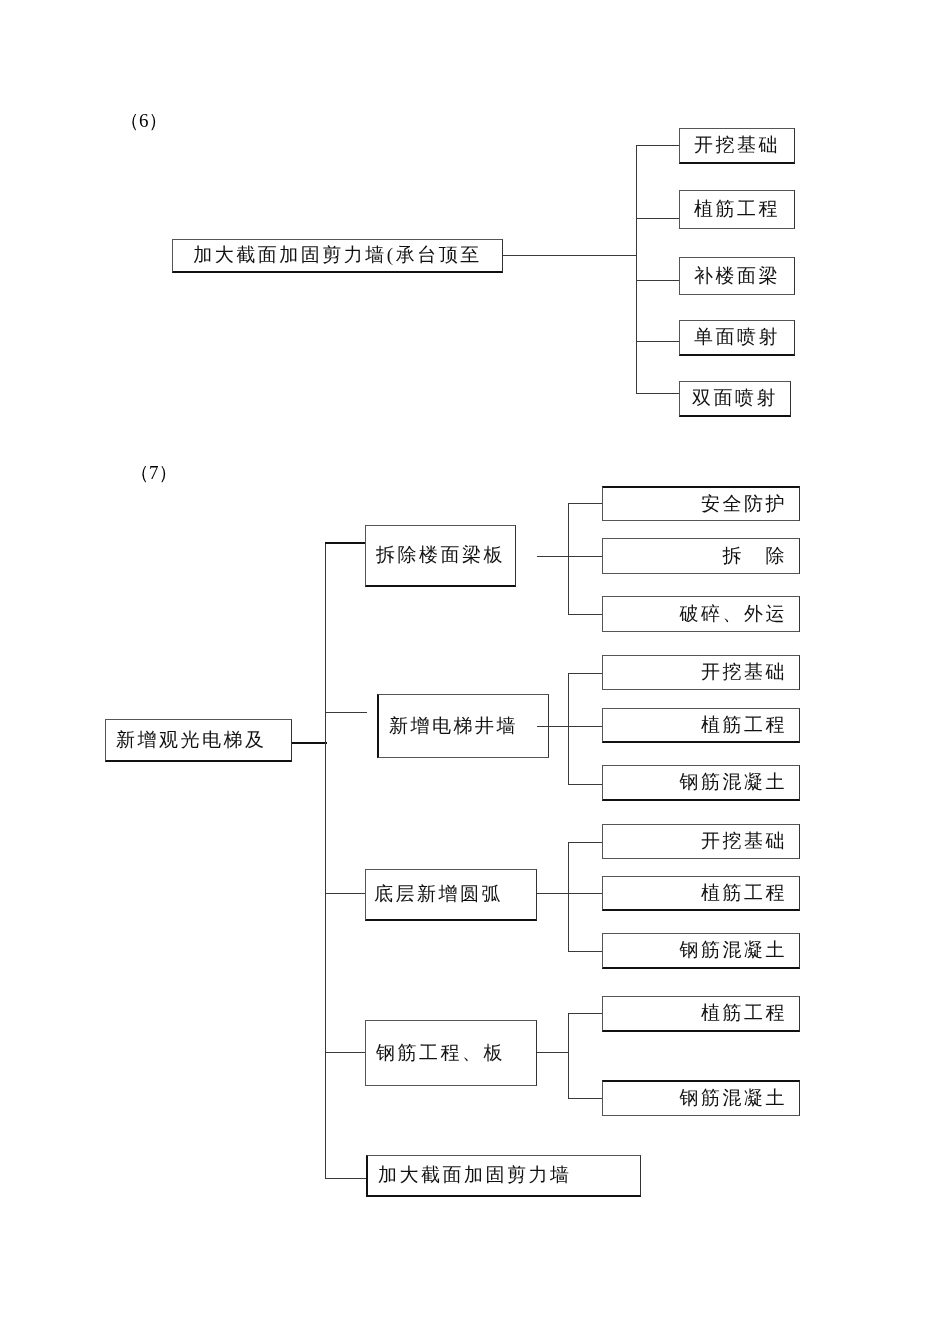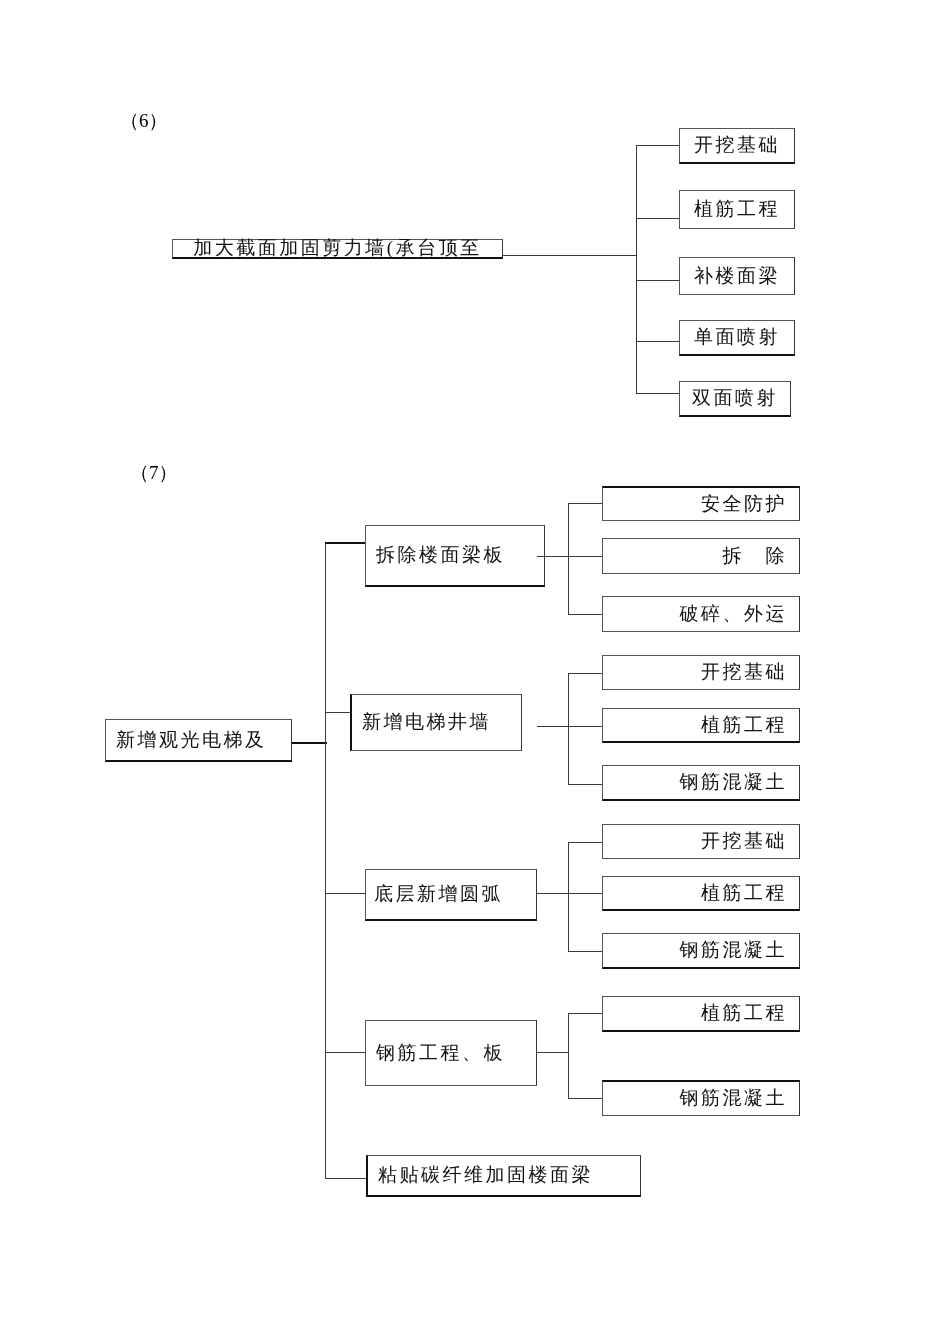--- a/index.html
+++ b/index.html
@@ -61,21 +61,21 @@
   .vline { width: 1px; }
   .hline.thick { height: 2px; background:#111; }
 </style>
 </head>
 <body>
 
 <div id="page">
 
   <div class="section-label" style="left:120px; top:108px;">（6）</div>
 
-  <div class="node center heavy-bottom" style="left:172px; top:239px; width:331px; height:20px;">加大截面加固剪力墙(承台顶至</div>
+  <div class="node center heavy-bottom" style="left:172px; top:239px; width:331px; height:34px;">加大截面加固剪力墙(承台顶至</div>
 
   <div class="hline" style="left:503px; top:255px; width:134px;"></div>
 
   <div class="vline" style="left:636px; top:145px; height:248px;"></div>
 
   <div class="hline" style="left:636px; top:145px; width:44px;"></div>
   <div class="hline" style="left:636px; top:218px; width:44px;"></div>
   <div class="hline" style="left:636px; top:280px; width:44px;"></div>
   <div class="hline" style="left:636px; top:341px; width:44px;"></div>
   <div class="hline" style="left:636px; top:393px; width:44px;"></div>
@@ -93,25 +93,25 @@
   <div class="hline thick" style="left:292px; top:742px; width:35px;"></div>
 
   <div class="vline" style="left:325px; top:542px; height:637px;"></div>
 
   <div class="hline thick" style="left:325px; top:542px; width:42px;"></div>
   <div class="hline" style="left:325px; top:712px; width:42px;"></div>
   <div class="hline" style="left:325px; top:893px; width:42px;"></div>
   <div class="hline" style="left:325px; top:1052px; width:42px;"></div>
   <div class="hline" style="left:325px; top:1178px; width:42px;"></div>
 
-  <div class="node leftpad heavy-bottom" style="left:365px; top:525px; width:180px; height:62px;font-family:Liberation Serif, serif;">拆除楼面梁板</div>
-  <div class="node leftpad heavy-left" style="left:350px; top:694px; width:172px; height:57px;text-align:center;">新增电梯井墙</div>
+  <div class="node leftpad heavy-bottom" style="left:365px; top:525px; width:151px; height:62px;font-family:Liberation Serif, serif;">拆除楼面梁板</div>
+  <div class="node leftpad heavy-left" style="left:377px; top:694px; width:172px; height:64px;text-align:center;">新增电梯井墙</div>
   <div class="node leftpad heavy-bottom" style="left:365px; top:869px; width:172px; height:52px;padding-left:8px;">底层新增圆弧</div>
   <div class="node leftpad" style="left:365px; top:1020px; width:172px; height:66px;">钢筋工程、板</div>
-  <div class="node leftpad heavy-bottom heavy-left" style="left:366px; top:1155px; width:275px; height:42px;">粘贴碳纤维加固楼面梁</div>
+  <div class="node leftpad heavy-bottom heavy-left" style="left:366px; top:1155px; width:275px; height:42px;">加大截面加固剪力墙</div>
 
   <div class="hline" style="left:537px; top:556px; width:32px;"></div>
   <div class="vline" style="left:568px; top:503px; height:112px;"></div>
   <div class="hline" style="left:568px; top:503px; width:35px;"></div>
   <div class="hline" style="left:568px; top:556px; width:35px;"></div>
   <div class="hline" style="left:568px; top:614px; width:35px;"></div>
 
   <div class="node right heavy-top" style="left:602px; top:486px; width:198px; height:35px;">安全防护</div>
   <div class="node right" style="left:602px; top:538px; width:198px; height:36px;">拆　除</div>
   <div class="node right" style="left:602px; top:596px; width:198px; height:36px;">破碎、外运</div>

